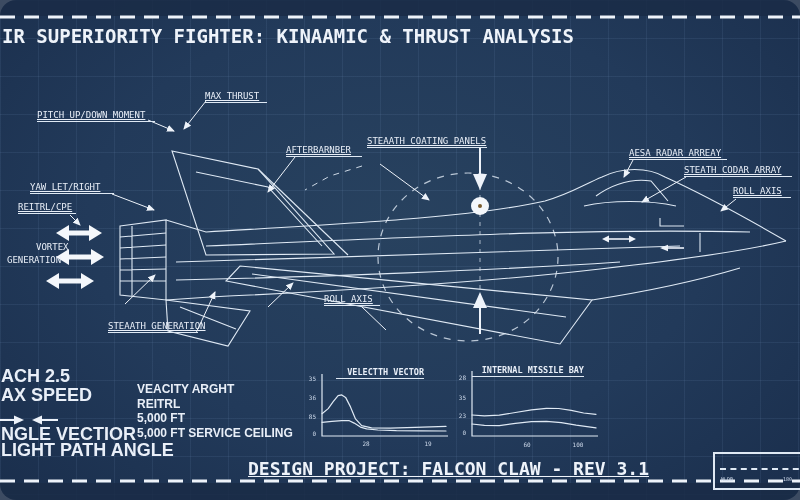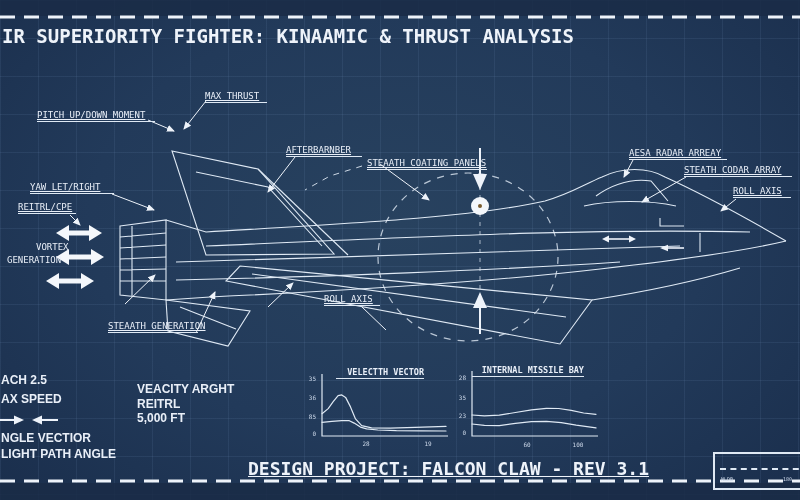--- a/index.html
+++ b/index.html
@@ -3,31 +3,32 @@
 <meta charset="utf-8">
 <style>
   html,body{margin:0;padding:0;}
   body{width:800px;height:500px;overflow:hidden;position:relative;
        font-family:"DejaVu Sans Mono",monospace;}
   .stage{position:absolute;inset:0;width:800px;height:500px;
     background:
       repeating-linear-gradient(to right, rgba(150,185,230,.09) 0 1px, transparent 1px 38px),
       repeating-linear-gradient(to bottom, rgba(150,185,230,.09) 0 1px, transparent 1px 38px),
       radial-gradient(ellipse at 50% 45%, #28425f 0%, #223a5a 55%, #1a2e4c 100%);
+    border-radius: 16px;
   }
   .strip-top{position:absolute;left:0;top:0;width:800px;height:16px;background:#1a2b47;opacity:.85;}
   .strip-bottom{position:absolute;left:0;top:483px;width:800px;height:17px;background:#1a2b47;opacity:.85;}
   svg{position:absolute;left:0;top:0;}
   .title{position:absolute;left:2px;top:25px;font:bold 19px "DejaVu Sans Mono",monospace;
          color:#eef3fa;white-space:nowrap;letter-spacing:0px;}
   .lbl{position:absolute;font:9px "DejaVu Sans Mono",monospace;color:#e9eff8;
        border-bottom:1px solid #dfe9f4;padding-bottom:1px;white-space:nowrap;text-decoration:underline;}
   .lbl-plain{position:absolute;font:9px "DejaVu Sans Mono",monospace;color:#e9eff8;white-space:nowrap;}
   .spec{position:absolute;font:bold 12px "Liberation Sans",sans-serif;color:#e9eff8;white-space:nowrap;}
-  .spec-lg{font-size:12px;margin-top:7px;}
+  .spec-lg{font-size:18px;}
   .chart-title{position:absolute;font:bold 8.5px "DejaVu Sans Mono",monospace;color:#e9eff8;
        border-bottom:1px solid #dfe9f4;padding-bottom:1px;white-space:nowrap;text-align:right;}
   .footer-title{position:absolute;left:248px;top:458px;font:bold 18px "DejaVu Sans Mono",monospace;
        color:#eef3fa;white-space:nowrap;text-decoration:underline;}
   .title-block{position:absolute;left:713px;top:452px;width:120px;height:34px;
        border:2px solid #dfe9f4;}
   .title-block .dash{position:absolute;left:5px;top:14px;width:110px;border-top:2px dashed #dfe9f4;}
   .tb-txt{position:absolute;top:22px;font:5px "DejaVu Sans Mono",monospace;color:#cdd9ea;}
   .art text{font:6px "DejaVu Sans Mono",monospace;fill:#cdd9ea;}
   g[data-chart] polyline{fill:none;stroke:#dfe9f4;stroke-width:1.2;
@@ -162,21 +163,21 @@
           <polyline points="472.0,424.0 484.4,425.4 499.3,425.6 515.4,423.4 531.5,421.6 546.4,421.4 561.3,422.7 576.2,425.1 596.0,427.8"></polyline>
         </g>
     </g>
   </svg>
 
   <div class="title">IR SUPERIORITY FIGHTER: KINAAMIC &amp; THRUST ANALYSIS</div>
 
   <div class="lbl" style="left:205px;top:91px;width:62px">MAX THRUST</div>
   <div class="lbl" style="left:37px;top:110px;width:118px">PITCH UP/DOWN MOMENT</div>
   <div class="lbl" style="left:286px;top:145px;width:76px">AFTERBARNBER</div>
-  <div class="lbl" style="left:367px;top:158px;width:120px">STEAATH COATING PANELS</div>
+  <div class="lbl" style="left:367px;top:136px;width:120px">STEAATH COATING PANELS</div>
   <div class="lbl" style="left:629px;top:148px;width:98px">AESA RADAR ARREAY</div>
   <div class="lbl" style="left:684px;top:165px;width:108px">STEATH CODAR ARRAY</div>
   <div class="lbl" style="left:733px;top:186px;width:58px">ROLL AXIS</div>
   <div class="lbl" style="left:30px;top:182px;width:84px">YAW LET/RIGHT</div>
   <div class="lbl" style="left:18px;top:202px;width:58px">REITRL/CPE</div>
   <div class="lbl-plain" style="left:36px;top:242px">VORTEX</div>
   <div class="lbl-plain" style="left:7px;top:255px">GENERATION</div>
   <div class="lbl" style="left:108px;top:321px;width:90px">STEAATH GENERATION</div>
   <div class="lbl" style="left:324px;top:294px;width:56px">ROLL AXIS</div>
 
@@ -184,20 +185,21 @@
   <div class="chart-title" style="left:472px;top:365px;width:112px">INTERNAL MISSILE BAY</div>
 
   <div class="spec spec-lg" style="left:1px;top:366px">ACH 2.5</div>
   <div class="spec spec-lg" style="left:1px;top:385px">AX SPEED</div>
   <div class="spec spec-lg" style="left:1px;top:424px">NGLE VECTIOR</div>
   <div class="spec spec-lg" style="left:1px;top:440px">LIGHT PATH ANGLE</div>
 
   <div class="spec" style="left:137px;top:382px">VEACITY ARGHT</div>
   <div class="spec" style="left:137px;top:397px">REITRL</div>
   <div class="spec" style="left:137px;top:411px">5,000 FT</div>
+  <div class="spec" style="left:137px;top:426px">5,000 FT SERVICE CEILING</div>
 
   <div class="footer-title">DESIGN PROJECT: FALCON CLAW - REV 3.1</div>
 
   <div class="title-block">
     <div class="dash"></div>
     <div class="tb-txt" style="left:6px">NLDB</div>
     <div class="tb-txt" style="left:68px">180</div>
   </div>
 </div>
 

